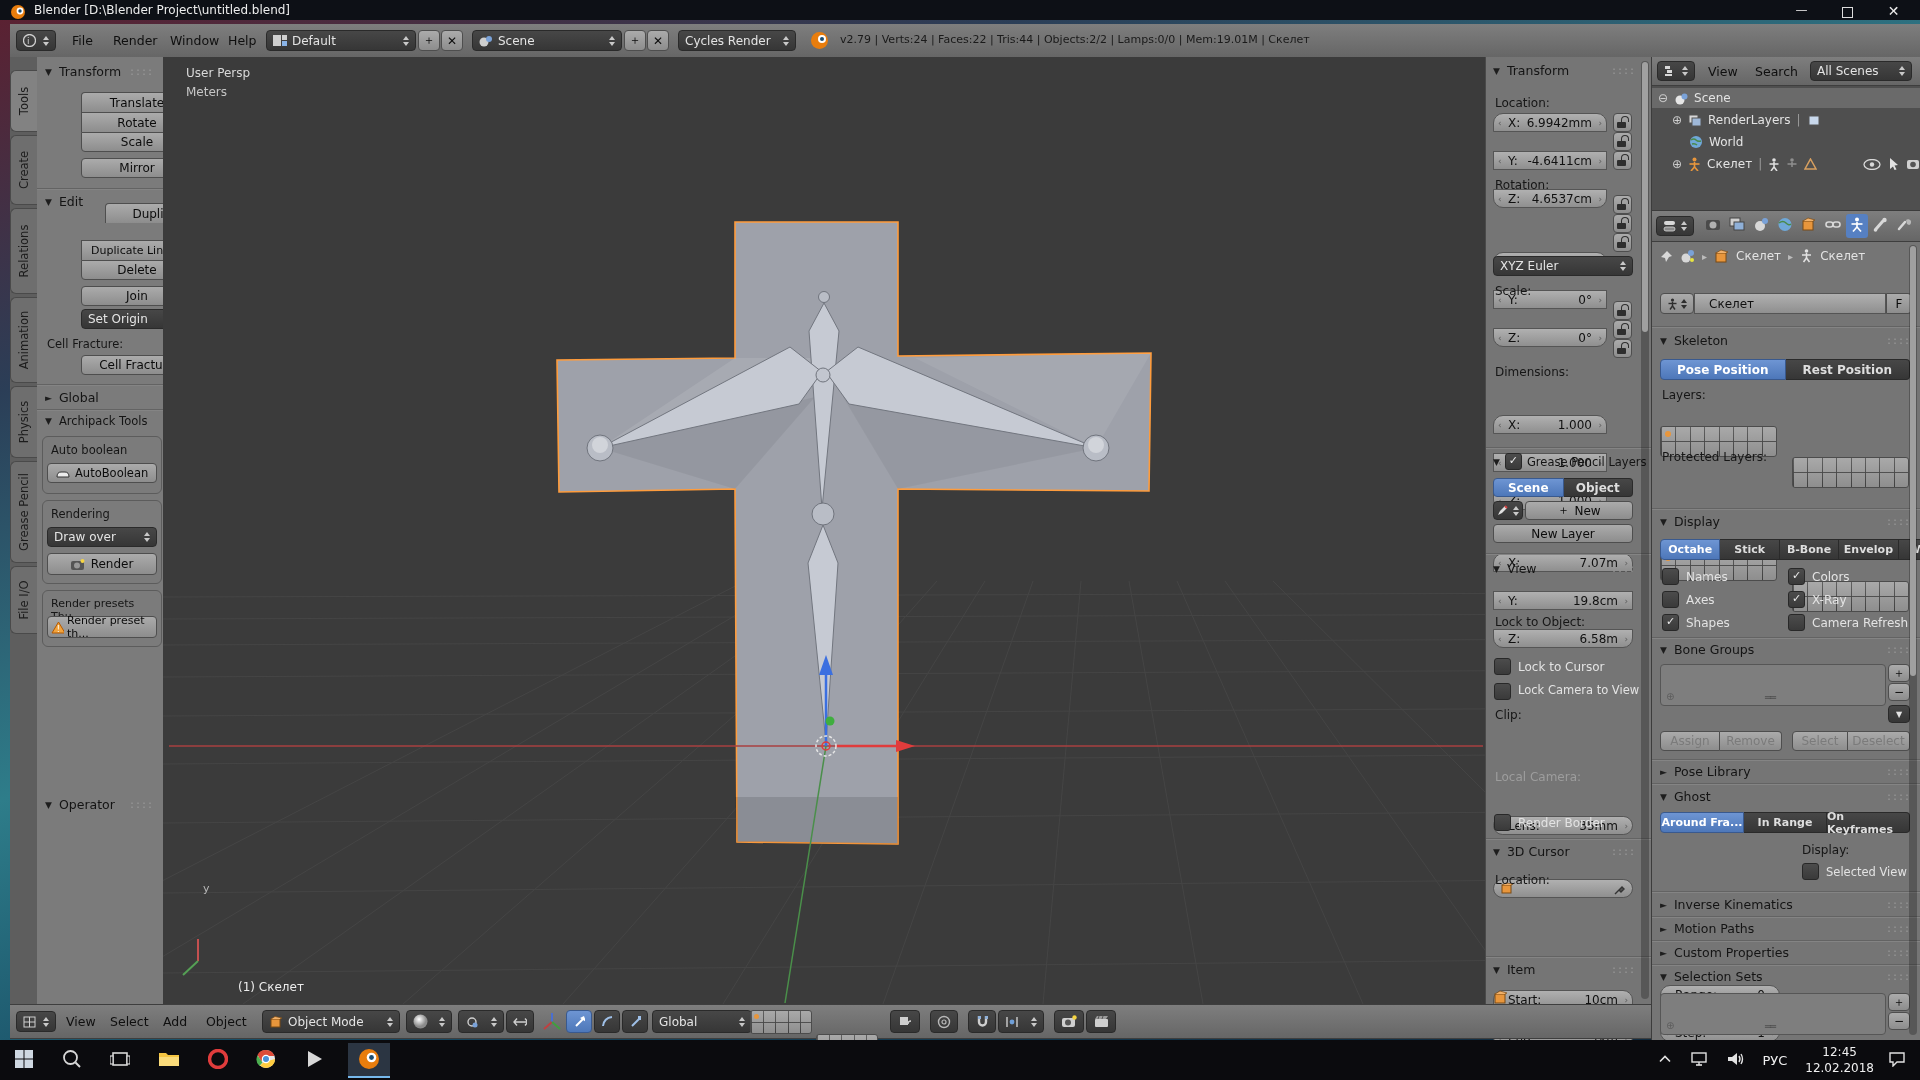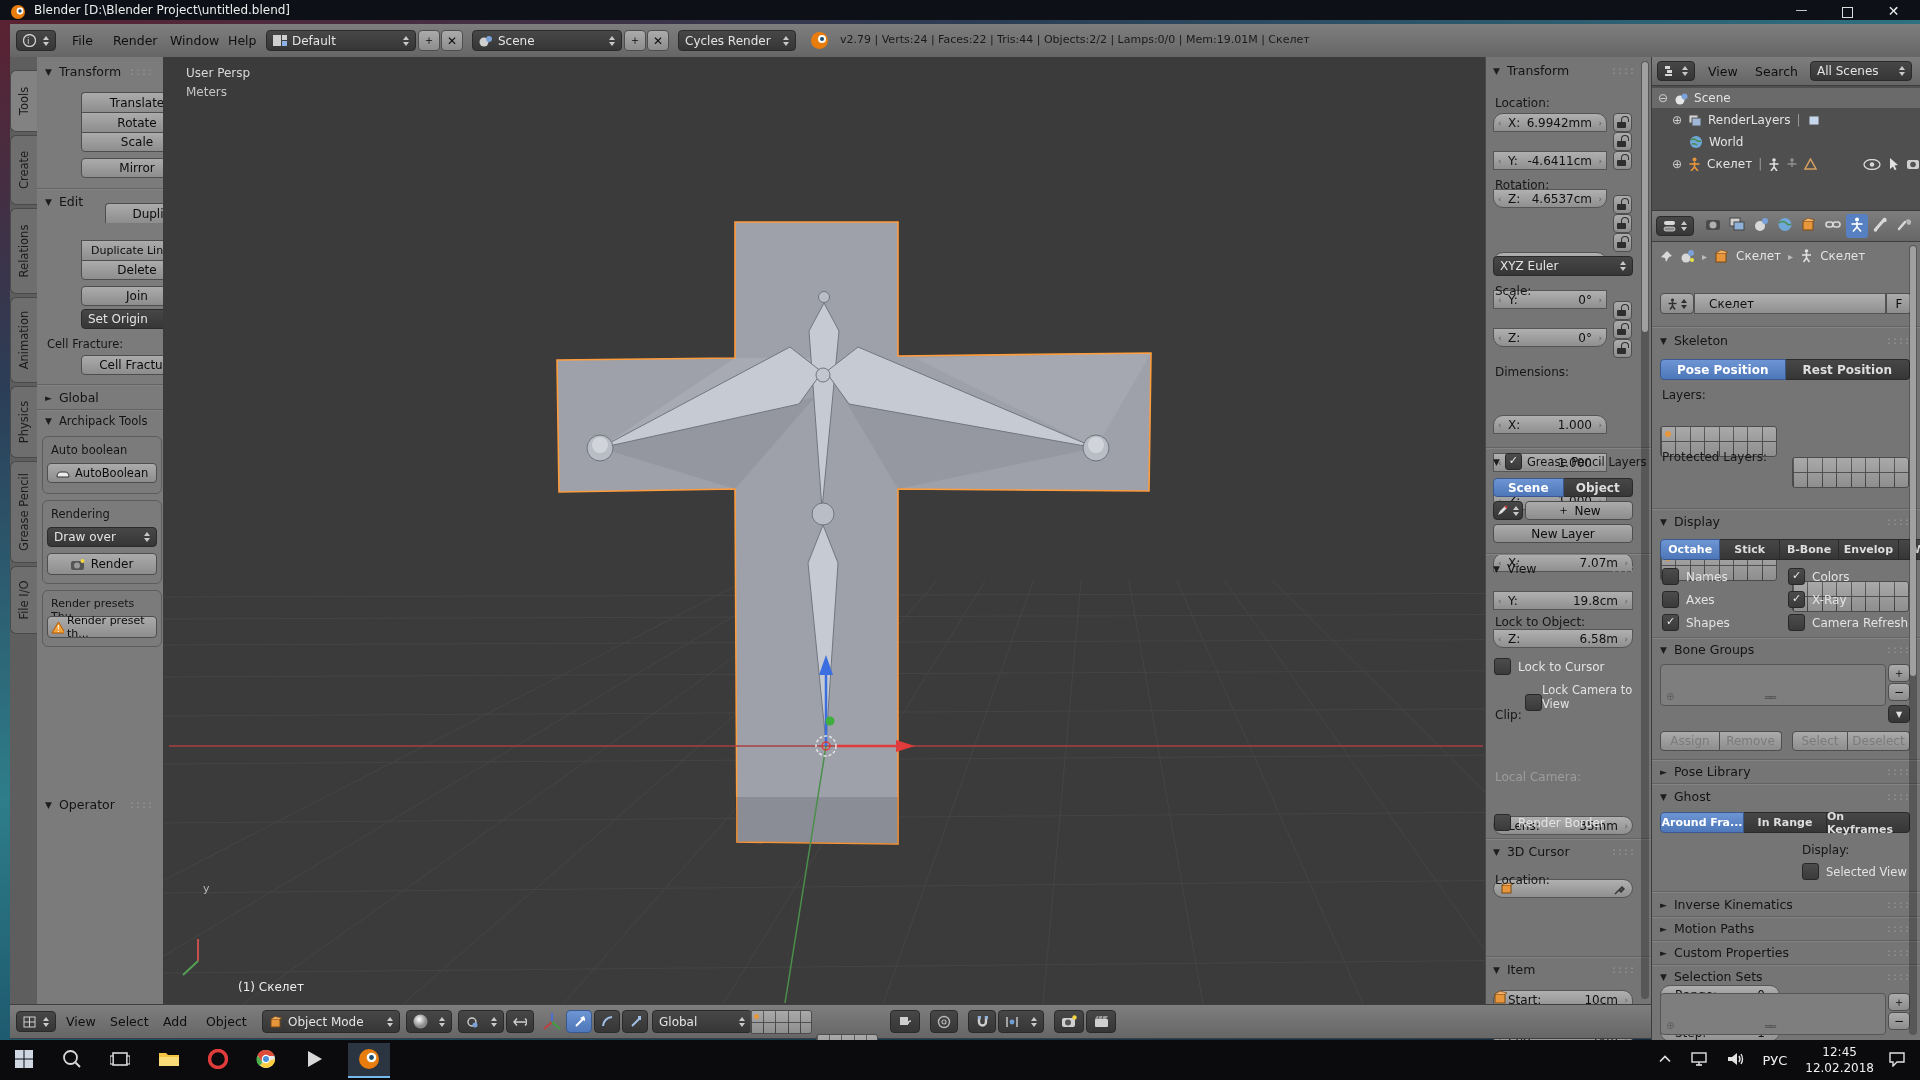--- a/index.html
+++ b/index.html
@@ -468,21 +468,21 @@
           <path d="M2 3 L6 1 L13 2 L11 3" fill="#f0b06a" stroke="#7a4a14" stroke-width=".7"></path>
         </svg>
       <svg width="12" height="12" style="margin-left:auto;">
           <path d="M1 11 L5 7 M5 7 L8 4 L10 6 L7 9 Z" stroke="#333" stroke-width="1.4" fill="#555"></path>
         </svg>
       </div>
     <div class="abs" style="left:8px;top:601px;display:flex;gap:7px;align-items:center;">
       <span class="chk"></span>
         <span class="wlbl">Lock to Cursor</span>
       </div>
-    <div class="abs" style="left:8px;top:626px;display:flex;align-items:flex-end;margin-left:31px;">
+    <div class="abs" style="left:8px;top:626px;display:flex;gap:7px;align-items:flex-start;">
       <span class="chk"></span>
         <span class="wlbl" style="font-size:11.5px;">Lock Camera to View</span>
       </div>
     <span class="abs dlbl" style="left:9px;top:651px;">Clip:</span>
     <div class="pill abs stk-t" style="left:7px;top:667px;width:140px;height:19px;">
         <span class="la">‹</span>
         <span>Start:</span>
         <span>10cm</span>
         <span class="ra">›</span>
       </div>

